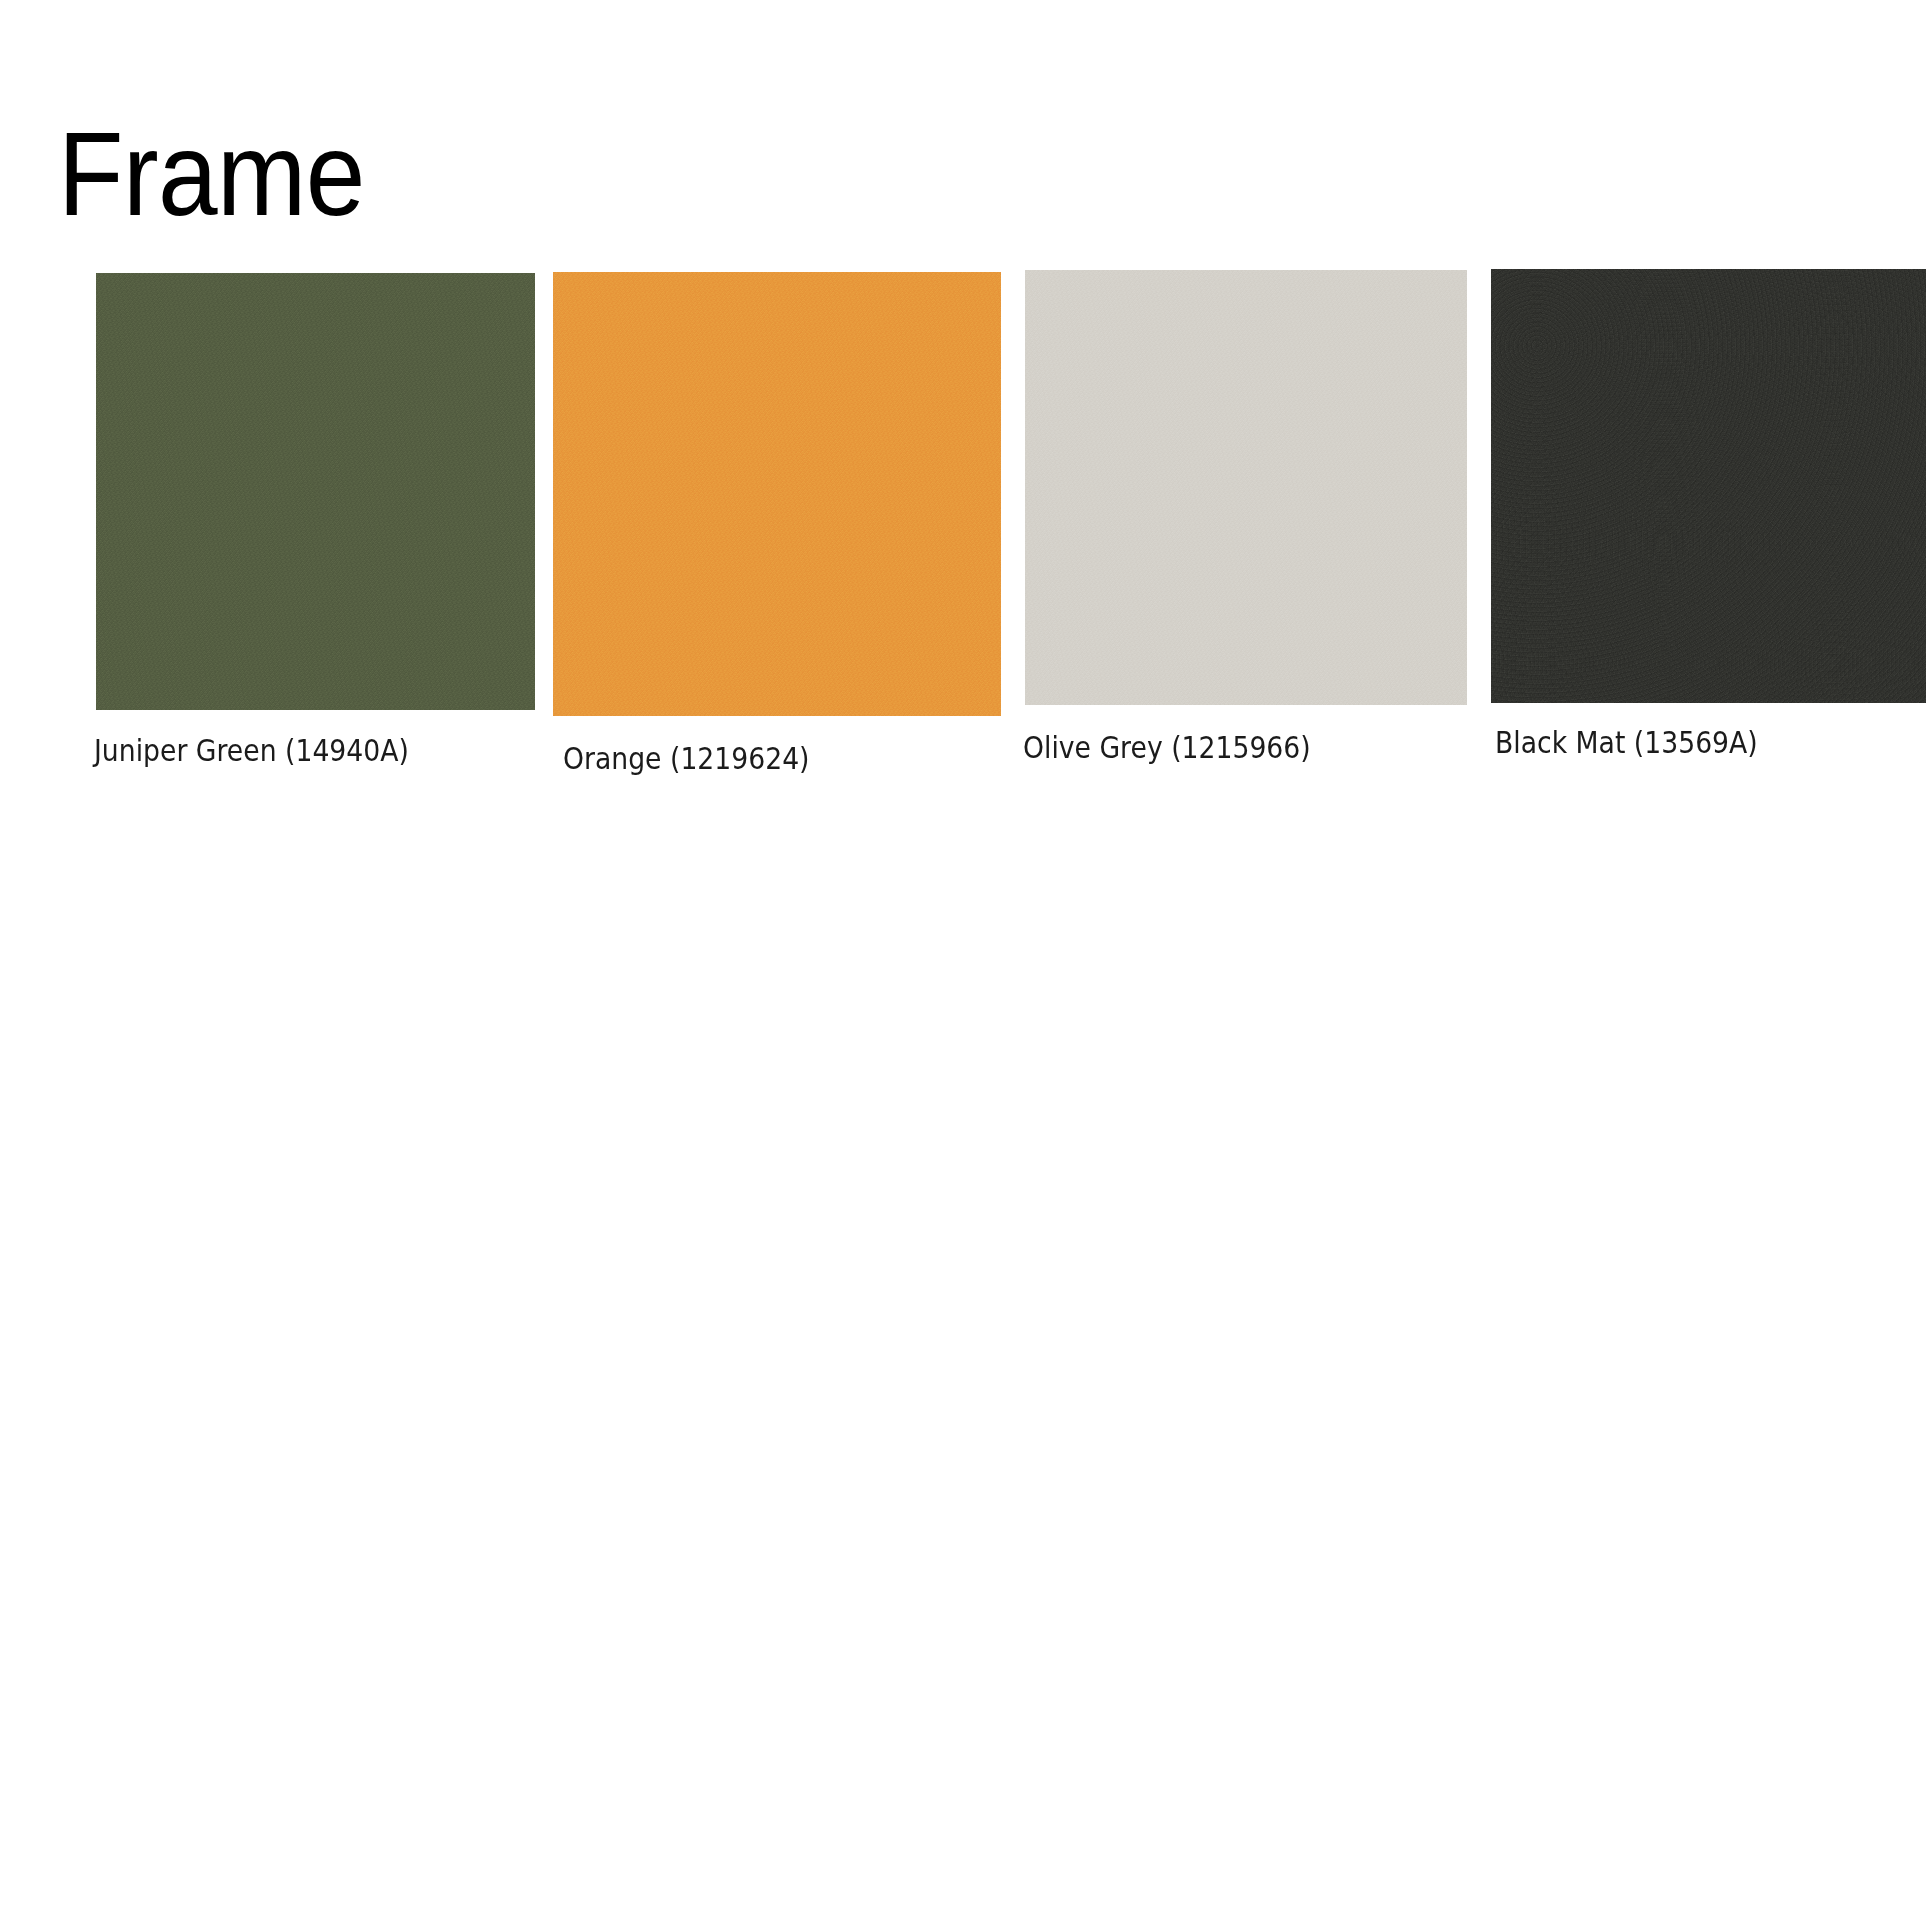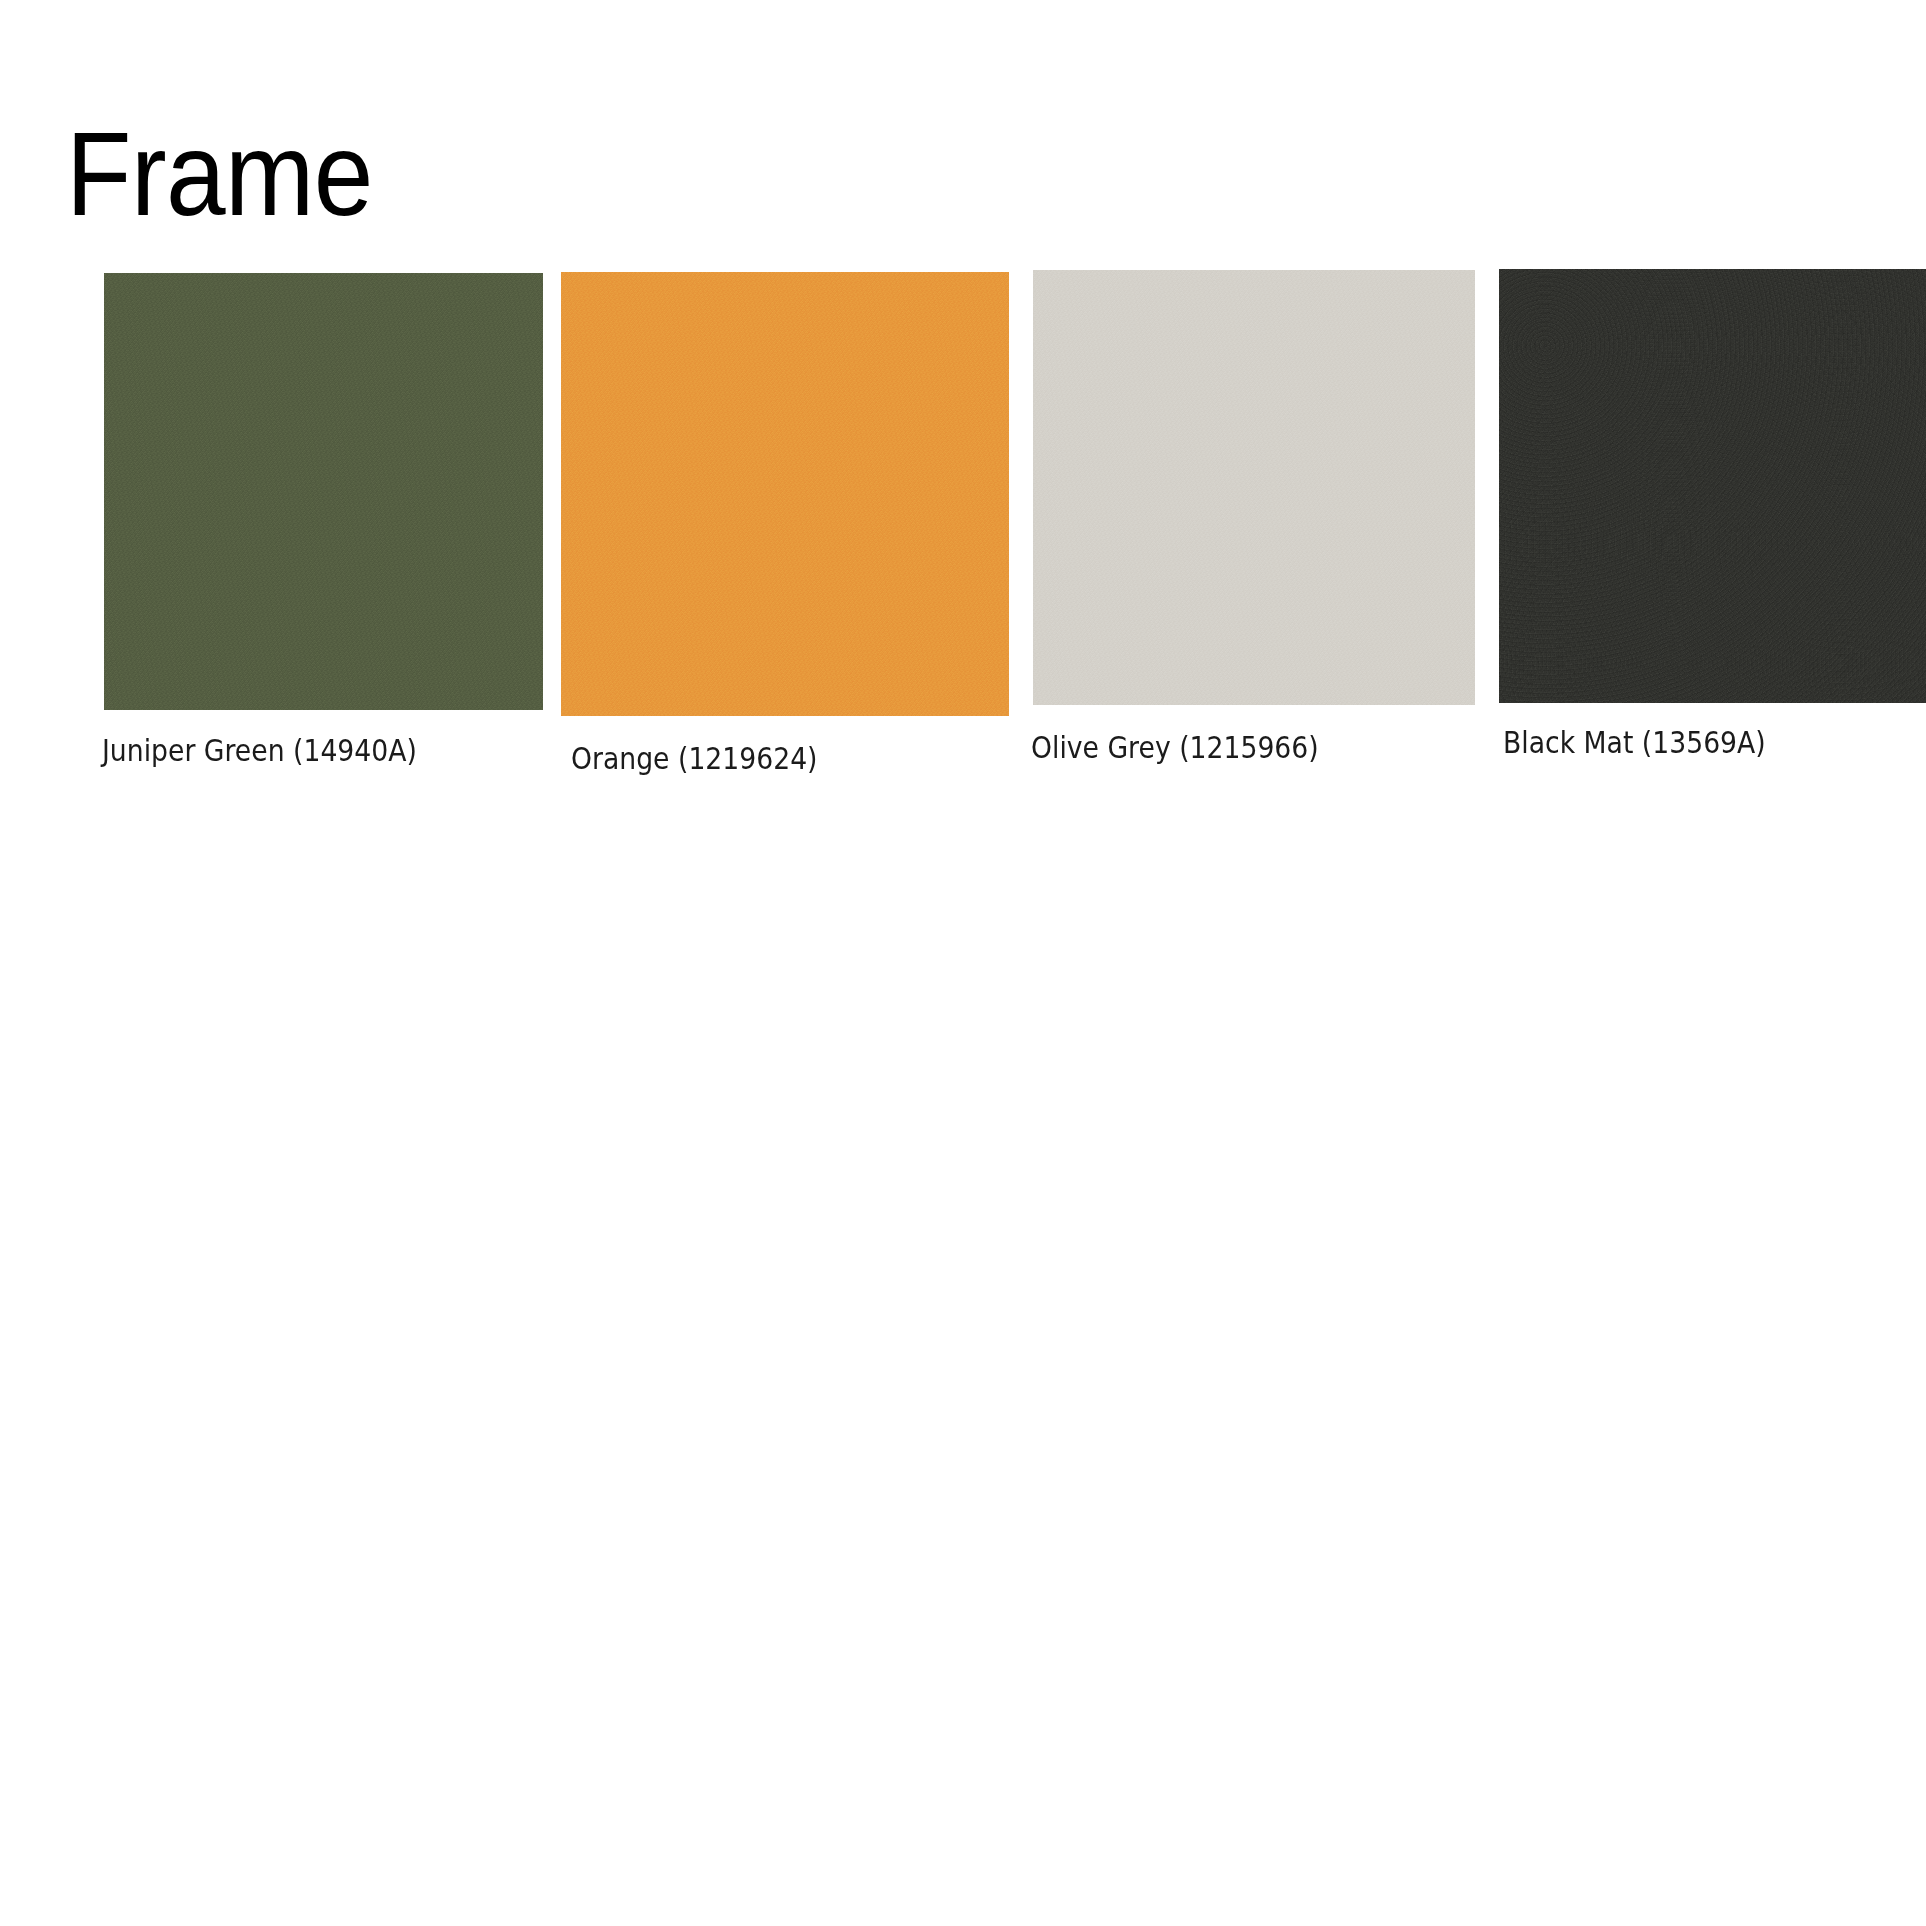--- a/index.html
+++ b/index.html
@@ -11,21 +11,21 @@
     width: 1926px;
     height: 1926px;
     position: relative;
     overflow: hidden;
     font-family: "DejaVu Sans", sans-serif;
     -webkit-font-smoothing: antialiased;
   }
 
   #page {
     position: absolute;
-    left: 16px;
+    left: 8px;
     top: 0;
     width: 1552px;
     height: 1926px;
     background: #ffffff;
   }
 
   
   #page-title {
     position: absolute;
     left: 50px;

